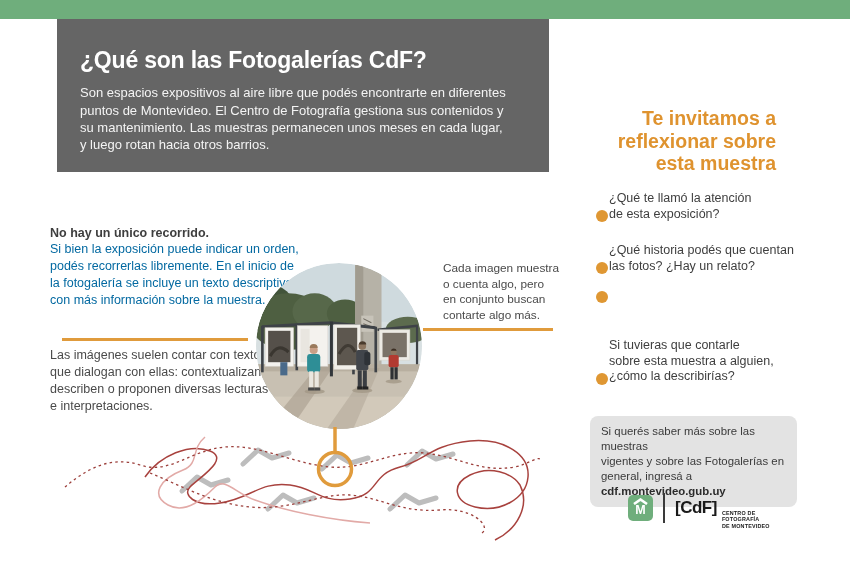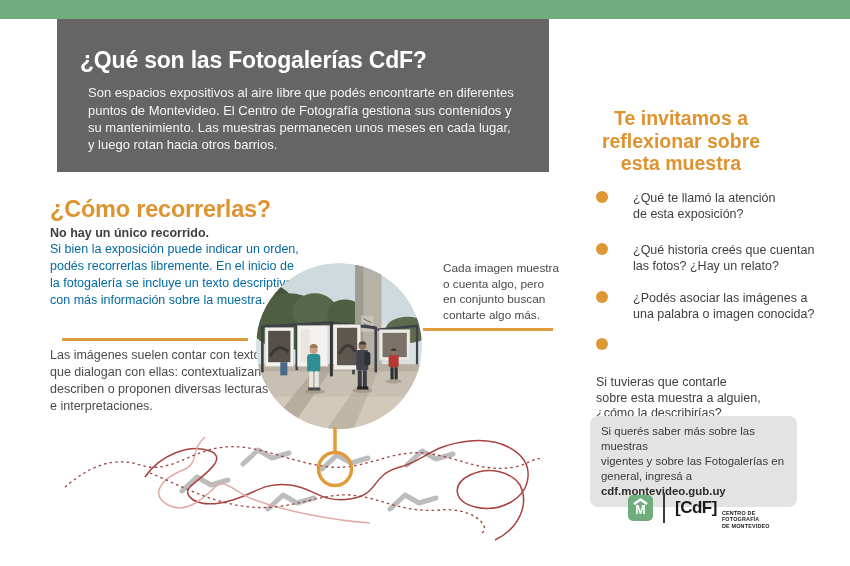--- a/index.html
+++ b/index.html
@@ -6,36 +6,36 @@
   .page{
     position:relative;width:850px;height:566px;overflow:hidden;background:#ffffff;
     font-family:"Liberation Sans", sans-serif;color:#3e3e3e;
   }
   .preline{white-space:pre-line;margin-top:24px;}
   .abs{position:absolute;margin:0;}
   
   .greenbar{position:absolute;left:0;top:0;width:850px;height:19px;background:#6fae7c;}
   .hero{position:absolute;left:57px;top:19px;width:492px;height:153px;background:#656565;box-sizing:border-box;padding:29px 26px 0 23px;}
   .hero h1{margin:0 0 12px 0;font-size:23px;line-height:1.05;font-weight:bold;color:#ffffff;letter-spacing:-0.2px;}
-  .hero p{margin:8px;font-size:13px;line-height:1.34;color:#f4f4f4;}
+  .hero p{margin:0;font-size:13px;line-height:1.34;color:#f4f4f4;}
   
   .how-title{left:50px;top:196px;font-size:23.5px;font-weight:bold;color:#df932f;letter-spacing:-0.2px;}
   .how-lead{left:50px;top:226px;font-size:12.5px;font-weight:bold;color:#3e3e3e;}
   .how-body{left:50px;top:241px;font-size:12.5px;line-height:1.36;color:#0369a1;}
   .hline{position:absolute;height:3px;background:#e09b3c;}
   .left-line{left:62px;top:338px;width:186px;}
   .right-line{left:423px;top:328px;width:130px;}
   .callout-left{left:50px;top:347px;font-size:12.5px;line-height:1.36;color:#4a4a4a;}
   .callout-right{left:443px;top:261px;font-size:11.8px;line-height:1.33;color:#4a4a4a;}
   .photo-circle{position:absolute;left:256px;top:263px;width:166px;height:166px;border-radius:50%;overflow:hidden;}
   .map{position:absolute;left:50px;top:413px;}
   
-  .reflect-title{left:586px;top:107px;width:190px;text-align:center;font-size:19.5px;line-height:1.16;font-weight:bold;color:#df932f;}
-  .q-item{position:absolute;left:596px;width:240px;display:flex;align-items:flex-start;gap:25px;}
-  .q1{top:191px;}.q2{top:243px;}.q3{top:291px;}.q4{top:338px;flex-direction:column;}
+  .reflect-title{left:586px;top:107px;width:190px;text-align:right;font-size:19.5px;line-height:1.16;font-weight:bold;color:#df932f;}
+  .q-item{position:absolute;left:596px;width:240px;display:flex;align-items:flex-end;gap:1px;}
+  .q1{top:191px;}.q2{top:243px;}.q3{top:291px;}.q4{top:338px;}
   .q-item .dot{flex:0 0 12px;width:12px;height:12px;border-radius:50%;background:#df9733;}
   .q-item p{margin:0;font-size:12.5px;line-height:1.24;color:#3e3e3e;}
   .info-box{position:absolute;left:590px;top:416px;width:207px;box-sizing:border-box;background:#e3e3e3;border-radius:8px;padding:8px 9px 8px 11px;}
   .info-box p{margin:0;font-size:11.4px;line-height:1.32;color:#3a3a3a;}
   .info-box b{font-weight:bold;color:#2b2b2b;}
   
   .footer-logos{position:absolute;left:628px;top:486px;display:flex;align-items:center;}
   .im-logo{width:25px;height:26px;border-radius:5px;background:#6fae7c;display:flex;flex-direction:column;align-items:center;justify-content:center;}
   .im-logo .m-letter{color:#fff;font-weight:bold;font-size:12.5px;line-height:1;margin-top:-1px;}
   .logo-divider{width:2px;height:30px;background:#3a3a3a;margin:0 10px;}
@@ -50,21 +50,20 @@
   <div class="greenbar"></div>
 
   <section class="hero">
     <h1>¿Qué son las Fotogalerías CdF?</h1>
     <p class="preline">Son espacios expositivos al aire libre que podés encontrarte en diferentes
 puntos de Montevideo. El Centro de Fotografía gestiona sus contenidos y
 su mantenimiento. Las muestras permanecen unos meses en cada lugar,
 y luego rotan hacia otros barrios.</p>
   </section>
 
-  <h2 class="abs how-title">¿Cómo recorrerlas?</h2>
   <p class="abs how-lead">No hay un único recorrido.</p>
   <p class="abs how-body preline">Si bien la exposición puede indicar un orden,
 podés recorrerlas libremente. En el inicio de
 la fotogalería se incluye un texto descriptivo
 con más información sobre la muestra.</p>
 
   <div class="hline left-line"></div>
   <p class="abs callout-left preline">Las imágenes suelen contar con textos
 que dialogan con ellas: contextualizan,
 describen o proponen diversas lecturas
@@ -178,27 +177,25 @@
 reflexionar sobre
 esta muestra</h2>
 
   <div class="q-item q1">
     <span class="dot"></span>
     <p class="preline">¿Qué te llamó la atención
 de esta exposición?</p>
   </div>
   <div class="q-item q2">
     <span class="dot"></span>
-    <p class="preline">¿Qué historia creés que cuentan
+    <p class="preline">¿Qué historia podés que cuentan
 las fotos? ¿Hay un relato?</p>
   </div>
   <div class="q-item q3">
     <span class="dot"></span>
-    <p class="preline">¿Podés asociar las imágenes a
-una palabra o imagen conocida?</p>
   </div>
   <div class="q-item q4">
     <span class="dot"></span>
     <p class="preline">Si tuvieras que contarle
 sobre esta muestra a alguien,
 ¿cómo la describirías?</p>
   </div>
 
   <div class="info-box">
     <p><span class="preline">Si querés saber más sobre las muestras

